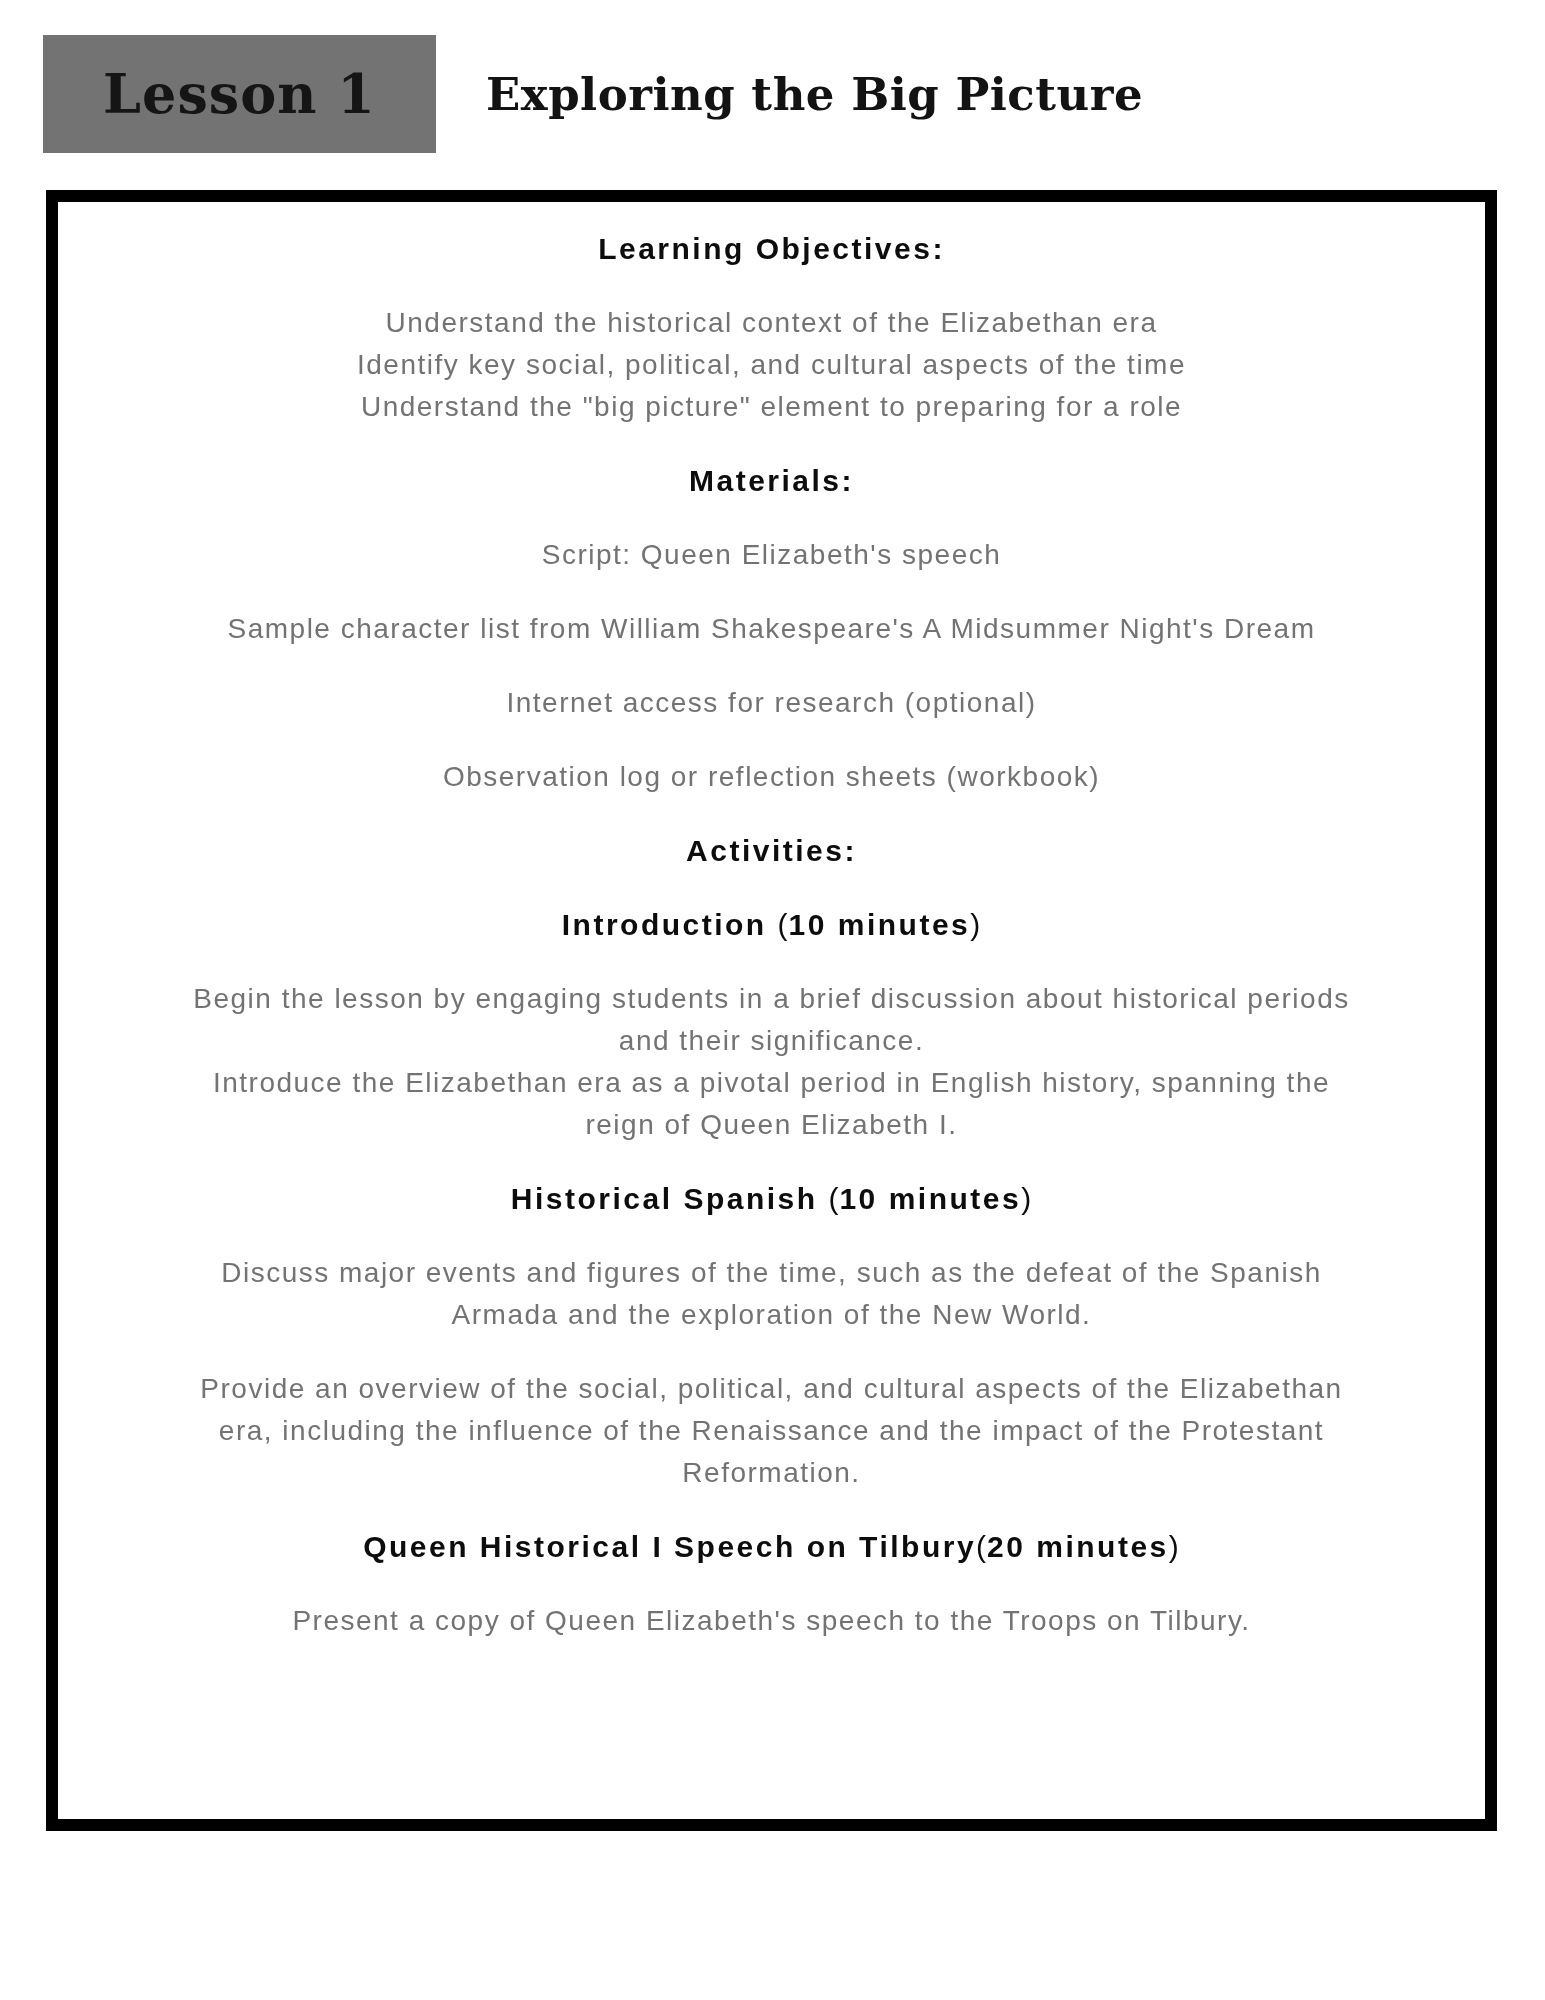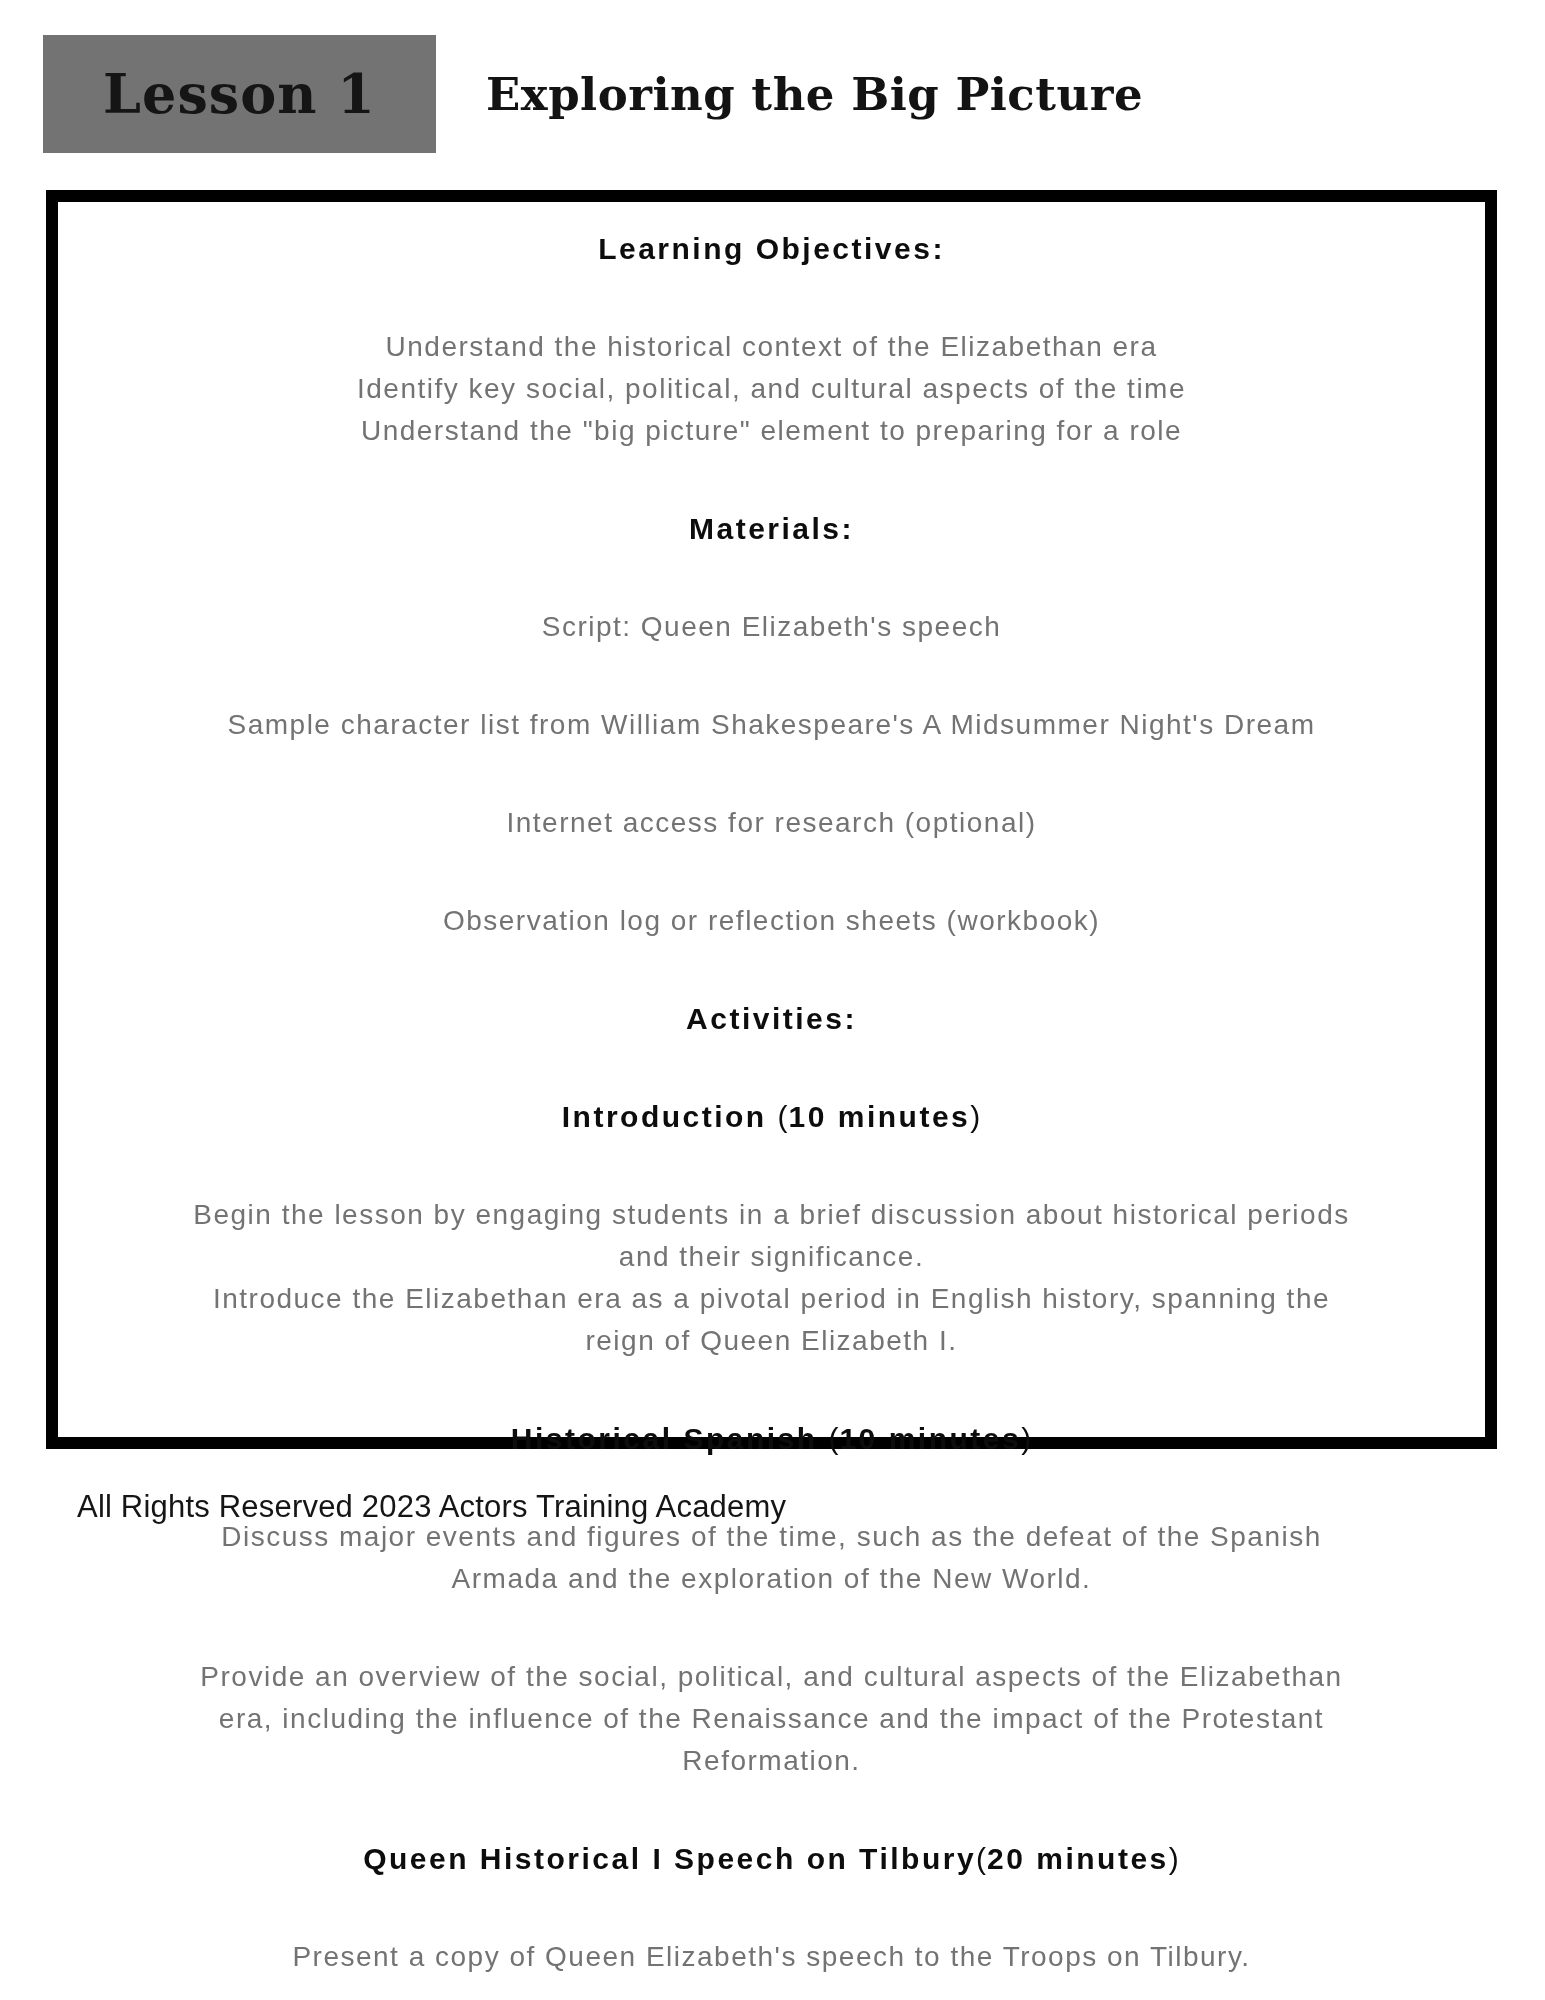--- a/index.html
+++ b/index.html
@@ -46,28 +46,28 @@
     font-size: 45px;
     letter-spacing: 0.5px;
     color: #131313;
     white-space: nowrap;
   }
 
   
   .main-box {
     margin: 37px 48px 0 46px;
     width: 1451px;
-    height: 1259px;
+    height: 1641px;
     border: 12px solid #000000;
     padding: 26px 34px 26px;
     display: flex;
     flex-direction: column;
     align-items: center;
     justify-content: flex-start;
-    gap: 56px;
+    gap: 32px;
     text-align: center;
   }
   .block {
     font-size: 28px;
     line-height: 42px;
     letter-spacing: 1.5px;
     white-space: pre-line;
     color: #737373;
   }
   .h-block {
@@ -147,14 +147,13 @@
 era, including the influence of the Renaissance and the impact of the Protestant
 Reformation.</div>
 
   <div class="h-block"><span>Queen Historical I Speech on Tilbury</span><span class="h-thin">(</span><span>20 minutes</span><span class="h-thin">)</span></div>
 
   <div class="block">Present a copy of Queen Elizabeth's speech to the Troops on Tilbury.</div>
 
 </div>
 
 <div class="footer">
-  <div class="footer-left">All Rights Reserved 2023 Actors Training Academy</div>
 </div>
 
 </body></html>

